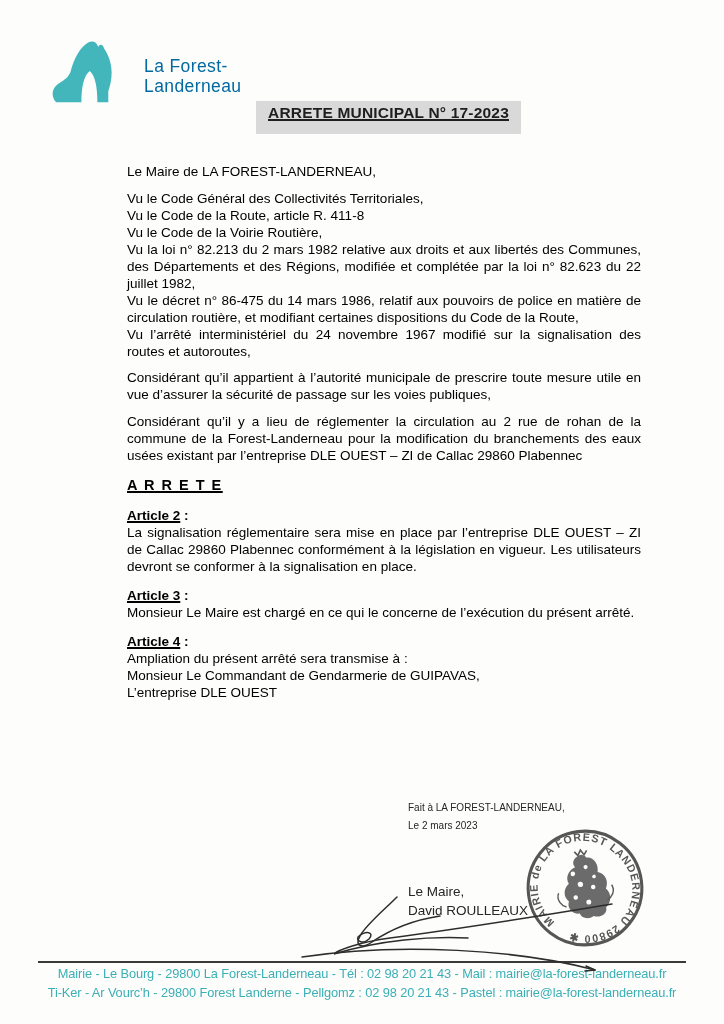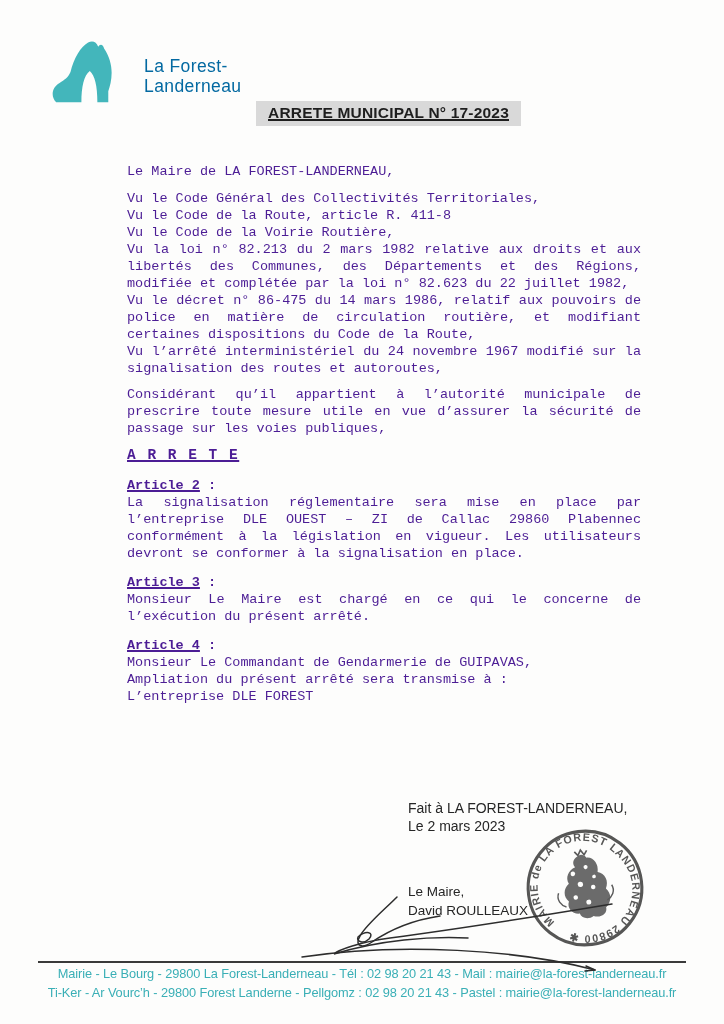--- a/index.html
+++ b/index.html
@@ -8,39 +8,39 @@
     font-family:"Liberation Sans",sans-serif;color:#262626;overflow:hidden;
     box-shadow:0 0 6px rgba(0,0,0,.25);
   }
   
   .logo{position:absolute;left:52px;top:38px;display:flex;align-items:flex-start;}
   .logo svg{width:84px;height:78px;}
   .logo-text{margin-left:8px;margin-top:18px;color:#0369a1;font-size:17.5px;
     line-height:20px;letter-spacing:.4px;font-weight:400;}
   
   .title-bar{position:absolute;left:256px;top:101px;background:#d9d9d9;
-    padding:3px 12px 4px 12px;}
+    padding:3px 12px 12px 12px;}
   .title-bar span{font-weight:bold;font-size:15.5px;color:#1e1e1e;
     text-decoration:underline;text-decoration-thickness:2px;letter-spacing:.2px;}
   
   .body{position:absolute;left:127px;top:163px;width:514px;font-size:13.5px;
-    line-height:17px;color:#4c1d95;font-family:Liberation Mono, monospace;}
+    line-height:17px;color:#000000;}
   .body p{margin:0;text-align:justify;}
   .salutation{margin-bottom:10px !important;}
   .vu-block{margin-bottom:9px;}
   .considerant{margin-bottom:10px !important;}
   .c2{margin-bottom:13px !important;}
   .decree-heading{text-align:center;font-weight:bold;font-size:14.5px;
     letter-spacing:1.5px;margin:4px 0 13px 0 !important;}
   .decree-heading span{text-decoration:underline;text-decoration-thickness:1.5px;}
   .article{margin-bottom:12px;}
   .article-head{font-weight:bold;}
   .article-head .lbl{text-decoration:underline;text-decoration-thickness:1.5px;}
   
-  .closing{position:absolute;left:408px;top:799px;font-size:14px;line-height:18px;}
+  .closing{position:absolute;left:408px;top:799px;font-size:10px;line-height:18px;}
   .signer{position:absolute;left:408px;top:883px;font-size:13.5px;line-height:18.5px;}
   .stamp{position:absolute;left:523px;top:826px;width:124px;height:124px;
     transform:rotate(-7deg);opacity:.88;}
   .signature{position:absolute;left:290px;top:878px;width:350px;height:105px;z-index:3;}
   
   .footer-rule{position:absolute;left:38px;top:961px;width:648px;border-top:2px solid #3a3a3a;}
   .footer{position:absolute;left:0;top:964px;width:724px;text-align:center;
     color:#3aafb6;font-size:12.8px;line-height:19px;letter-spacing:-.1px;}
 </style>
 </head>
@@ -80,41 +80,42 @@
     <div class="vu-block">
       <p>Vu le Code Général des Collectivités Territoriales,</p>
       <p>Vu le Code de la Route, article R. 411-8</p>
       <p>Vu le Code de la Voirie Routière,</p>
       <p>Vu la loi n° 82.213 du 2 mars 1982 relative aux droits et aux libertés des Communes, des Départements et des Régions, modifiée et complétée par la loi n° 82.623 du 22 juillet 1982,</p>
       <p>Vu le décret n° 86-475 du 14 mars 1986, relatif aux pouvoirs de police en matière de circulation routière, et modifiant certaines dispositions du Code de la Route,</p>
       <p>Vu l’arrêté interministériel du 24 novembre 1967 modifié sur la signalisation des routes et autoroutes,</p>
     </div>
 
     <p class="considerant">Considérant qu’il appartient à l’autorité municipale de prescrire toute mesure utile en vue d’assurer la sécurité de passage sur les voies publiques,</p>
+    <p class="considerant c2">Considérant qu’il y a lieu de réglementer la circulation au 2 rue de rohan de la commune de la Forest-Landerneau pour la modification du branchements des eaux usées existant par l’entreprise DLE OUEST – ZI de Callac 29860 Plabennec</p>
 
     <p class="decree-heading">
       <span>A R R E T E</span>
     </p>
 
 
     <div class="article">
       <p class="article-head"><span class="lbl">Article 2</span><span> :</span></p>
       <p>La signalisation réglementaire sera mise en place par l’entreprise DLE OUEST – ZI de Callac 29860 Plabennec conformément à la législation en vigueur. Les utilisateurs devront se conformer à la signalisation en place.</p>
     </div>
 
     <div class="article">
       <p class="article-head"><span class="lbl">Article 3</span><span> :</span></p>
       <p>Monsieur Le Maire est chargé en ce qui le concerne de l’exécution du présent arrêté.</p>
     </div>
 
     <div class="article">
       <p class="article-head"><span class="lbl">Article 4</span><span> :</span></p>
+      <p>Ampliation du présent arrêté sera transmise à :</p>
       <p>Monsieur Le Commandant de Gendarmerie de GUIPAVAS,</p>
-      <p>Ampliation du présent arrêté sera transmise à :</p>
-      <p>L’entreprise DLE FOREST</p>
+      <p>L’entreprise DLE OUEST</p>
     </div>
   </div>
 
   <div class="closing">
     <div>Fait à LA FOREST-LANDERNEAU,</div>
     <div>Le 2 mars 2023</div>
   </div>
   <div class="signer">
     <div>Le Maire,</div>
     <div>David ROULLEAUX</div>

